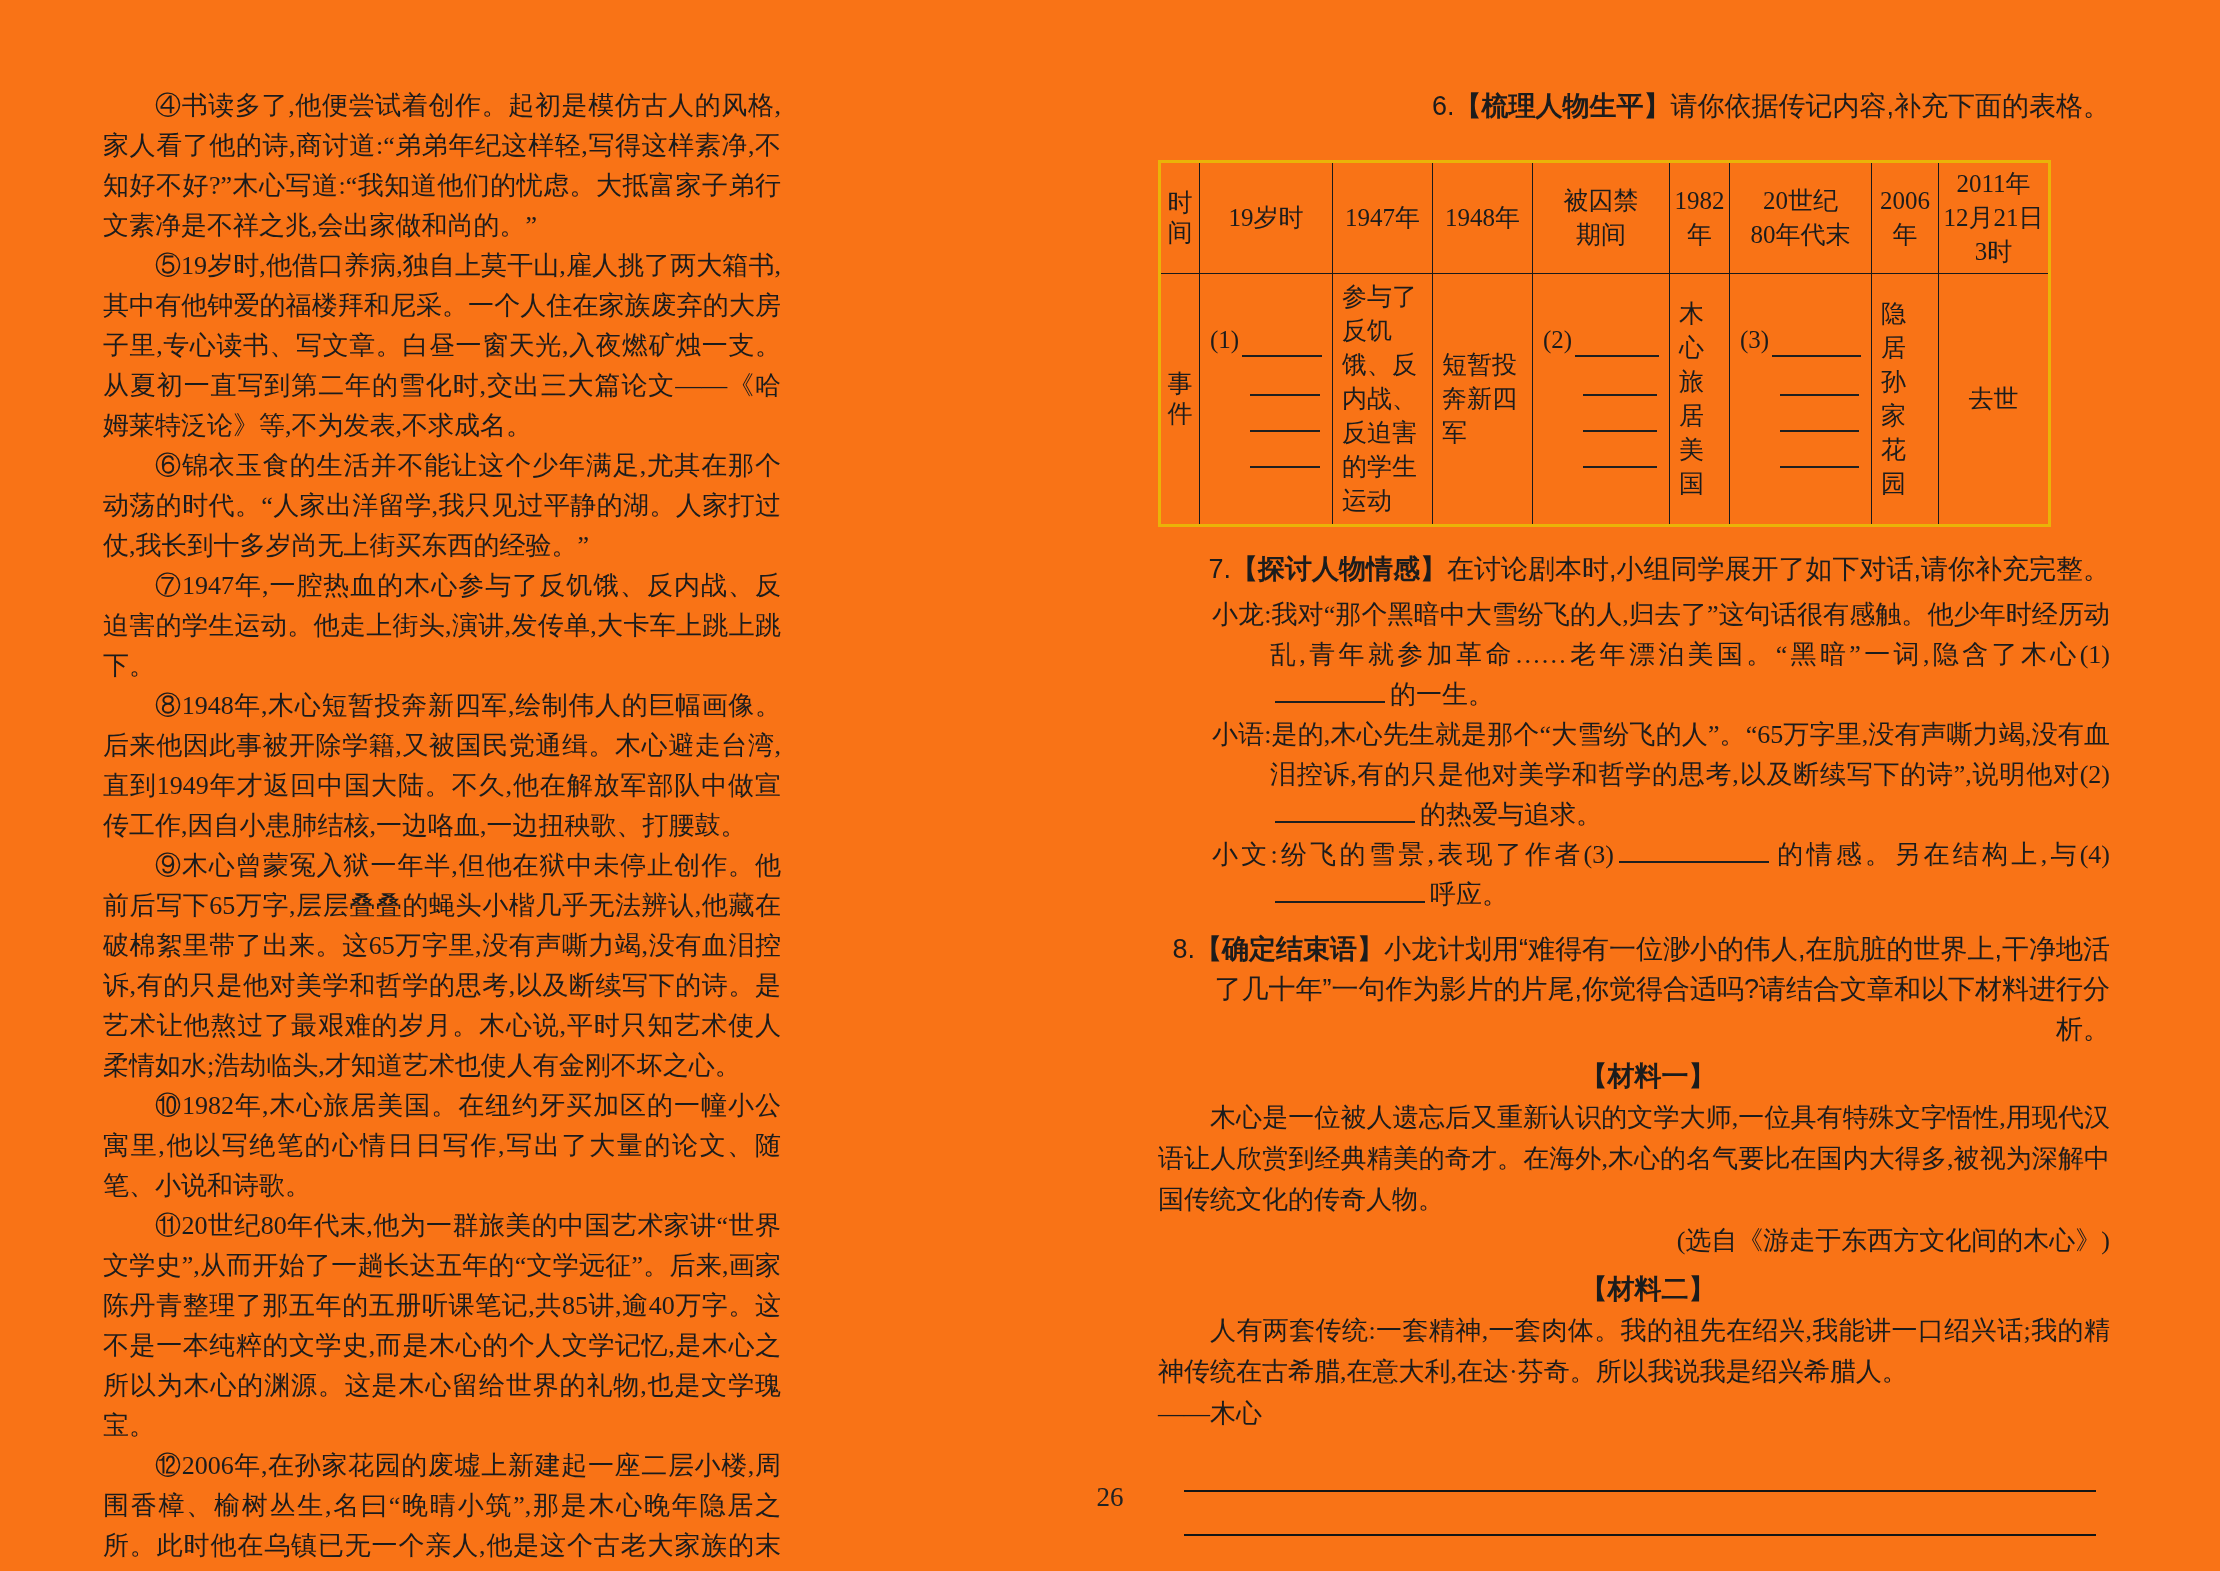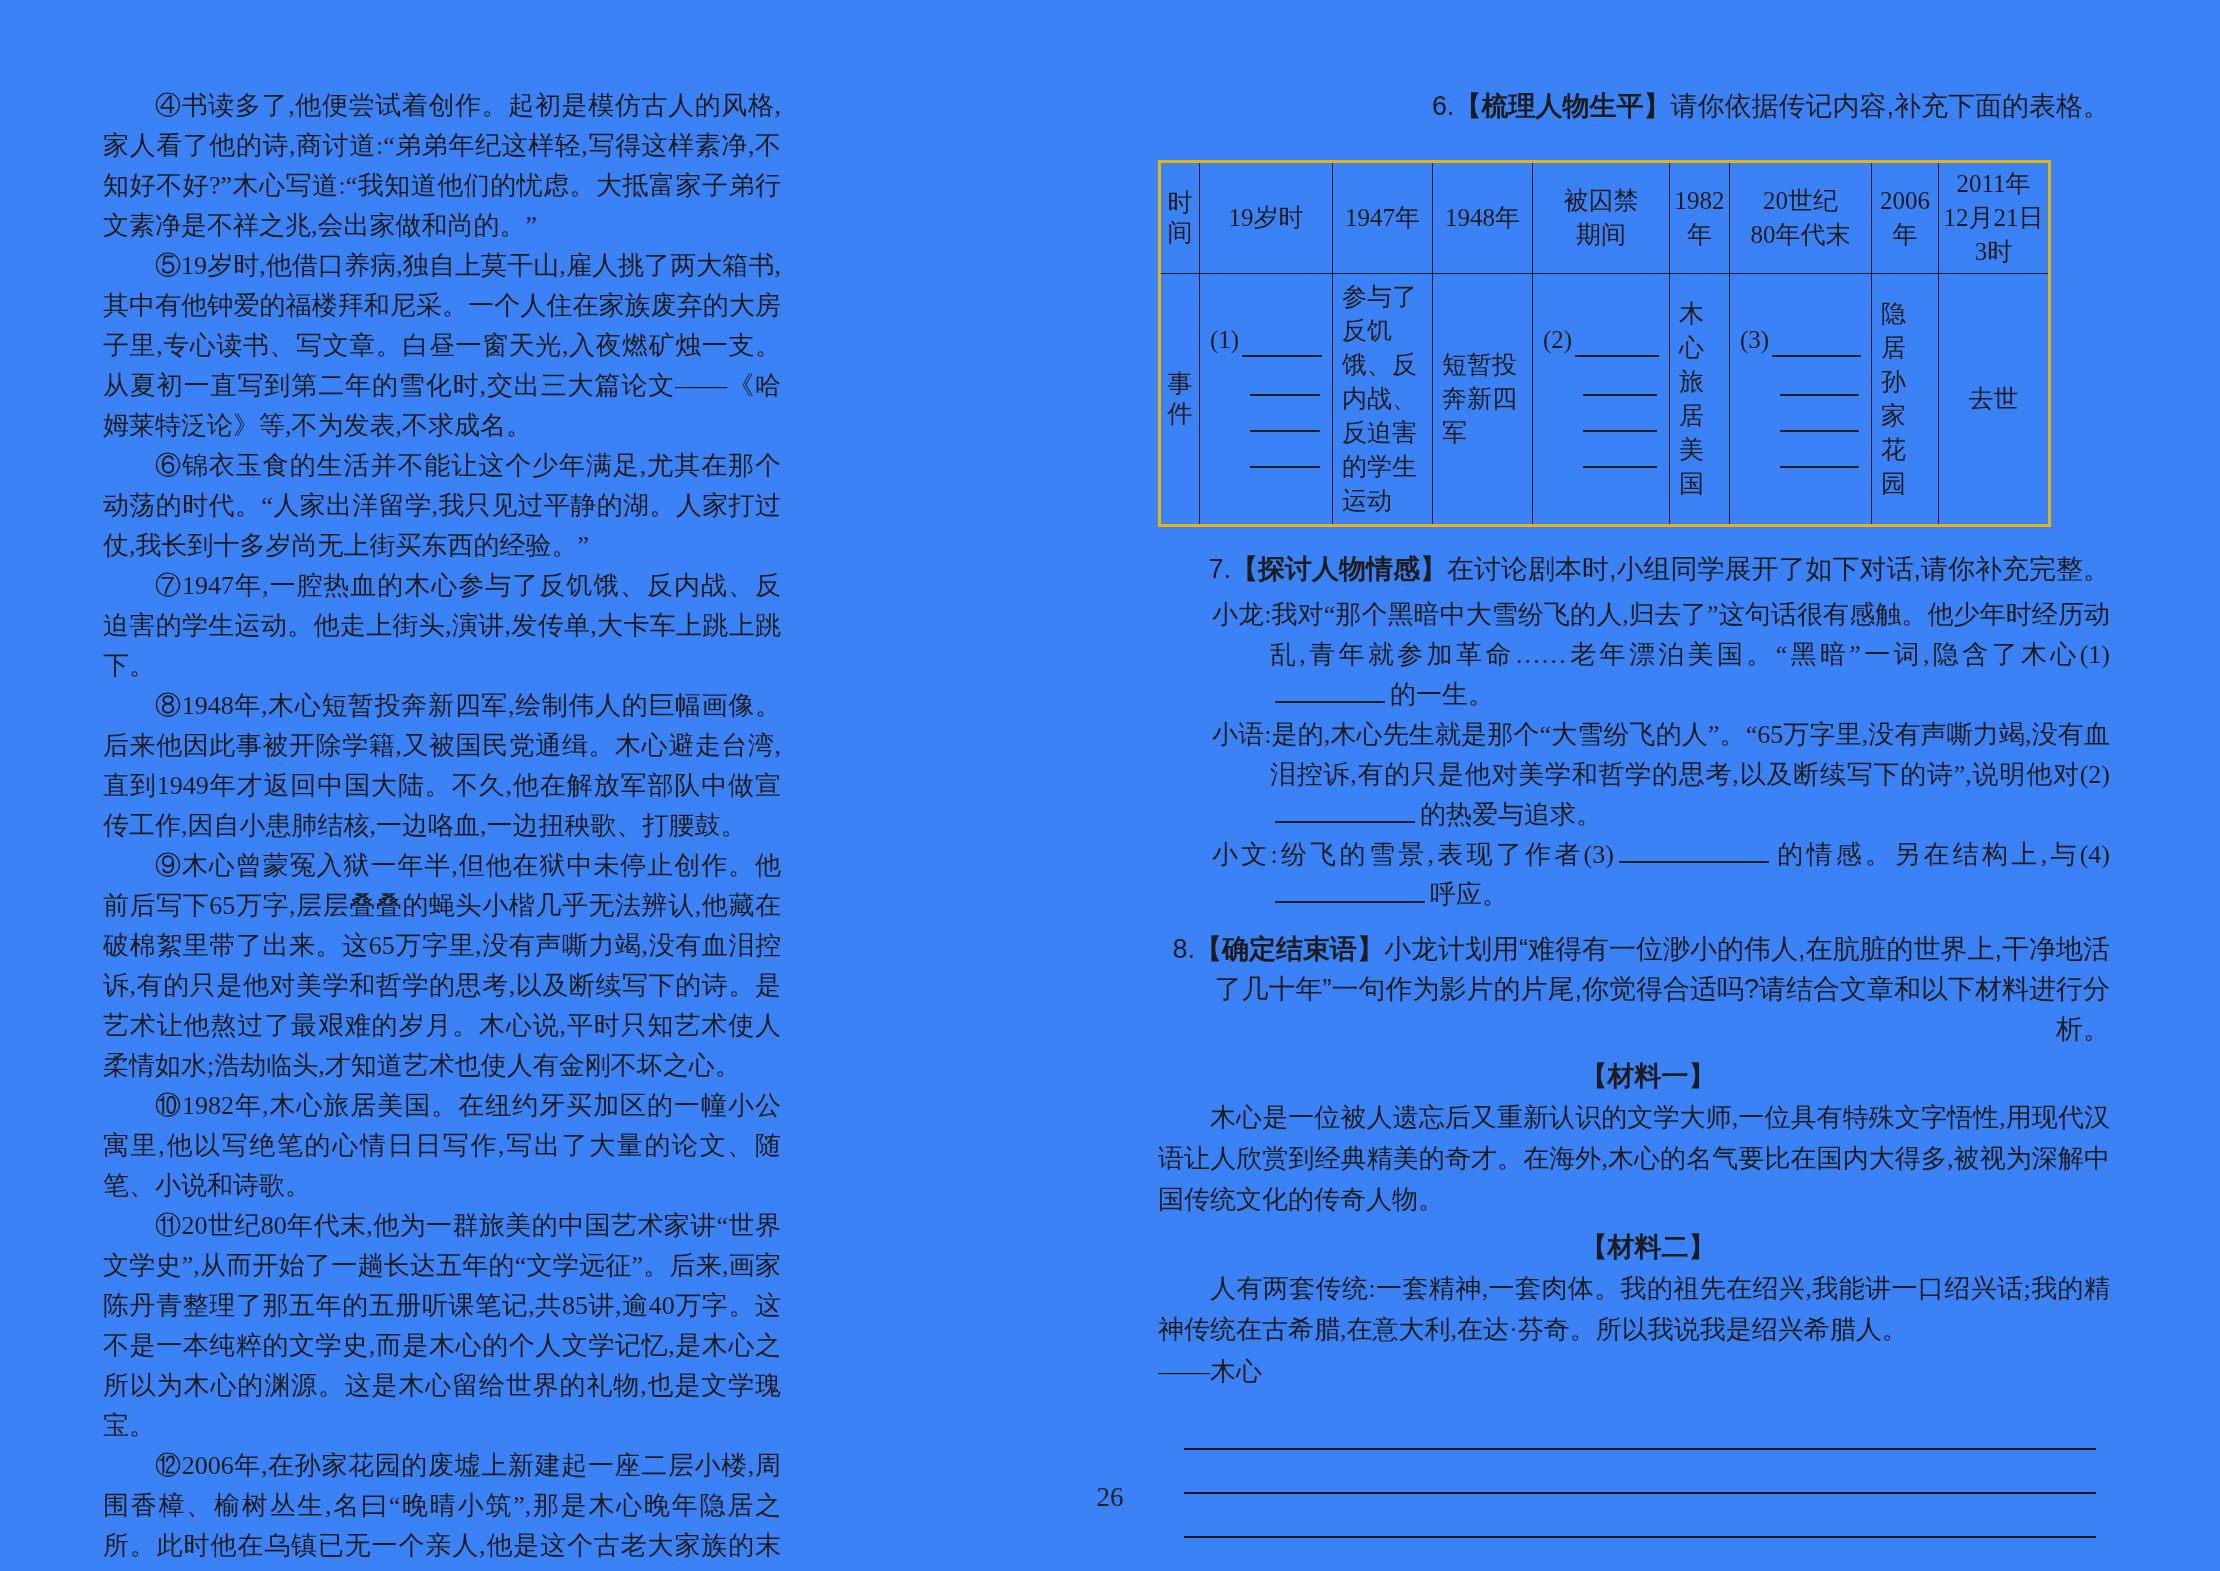--- a/index.html
+++ b/index.html
@@ -1,16 +1,16 @@
 <!DOCTYPE html>
 <html><head>
 <meta charset="utf-8">
 <style>
   html,body{margin:0;padding:0;background:#e8e8e8;}
-  .page{position:relative;width:2220px;height:1571px;background:#3b82f6;overflow:hidden;
+  .page{position:relative;width:2220px;height:1571px;background:#f97316;overflow:hidden;
         font-family:"Liberation Serif","DejaVu Serif",serif;color:#1c1c1c;}
   
   .col-left{position:absolute;left:103px;top:86px;width:678px;font-size:26px;line-height:40px;text-align:justify;}
   .para{margin:0;text-indent:2em;}
   
   .col-right{position:absolute;left:1158px;top:86px;width:952px;font-size:26px;line-height:40px;text-align:justify;}
   .q-heading{font-family:Liberation Sans, sans-serif;font-size:27px;line-height:40px;
              padding-left:36px;text-indent:-36px;text-align:right;}
   .q-label{font-weight:700;}
   
@@ -145,20 +145,21 @@
         <p class="dline"><span>小文:</span><span>纷飞的雪景,表现了作者(3)</span><span class="wline w150"></span><span>的情感。另在结构上,与(4)</span><span class="wline w150"></span><span>呼应。</span></p>
       </div>
     </div>
 
     <div class="q8">
       <div class="q-heading"><span>8.</span><span class="q-label">【确定结束语】</span><span>小龙计划用“难得有一位渺小的伟人,在肮脏的世界上,干净地活了几十年”一句作为影片的片尾,你觉得合适吗?请结合文章和以下材料进行分析。</span></div>
 
       <div class="material">
         <div class="m-label">【材料一】</div>
         <p class="m-text">木心是一位被人遗忘后又重新认识的文学大师,一位具有特殊文字悟性,用现代汉语让人欣赏到经典精美的奇才。在海外,木心的名气要比在国内大得多,被视为深解中国传统文化的传奇人物。</p>
+        <p class="m-source">(选自《游走于东西方文化间的木心》)</p>
       </div>
 
       <div class="material">
         <div class="m-label">【材料二】</div>
         <p class="m-text">人有两套传统:一套精神,一套肉体。我的祖先在绍兴,我能讲一口绍兴话;我的精神传统在古希腊,在意大利,在达·芬奇。所以我说我是绍兴希腊人。</p>
         <p class="m-attrib">——木心</p>
       </div>
 
       <div class="answer-area">
         <div class="ans-line"></div>

